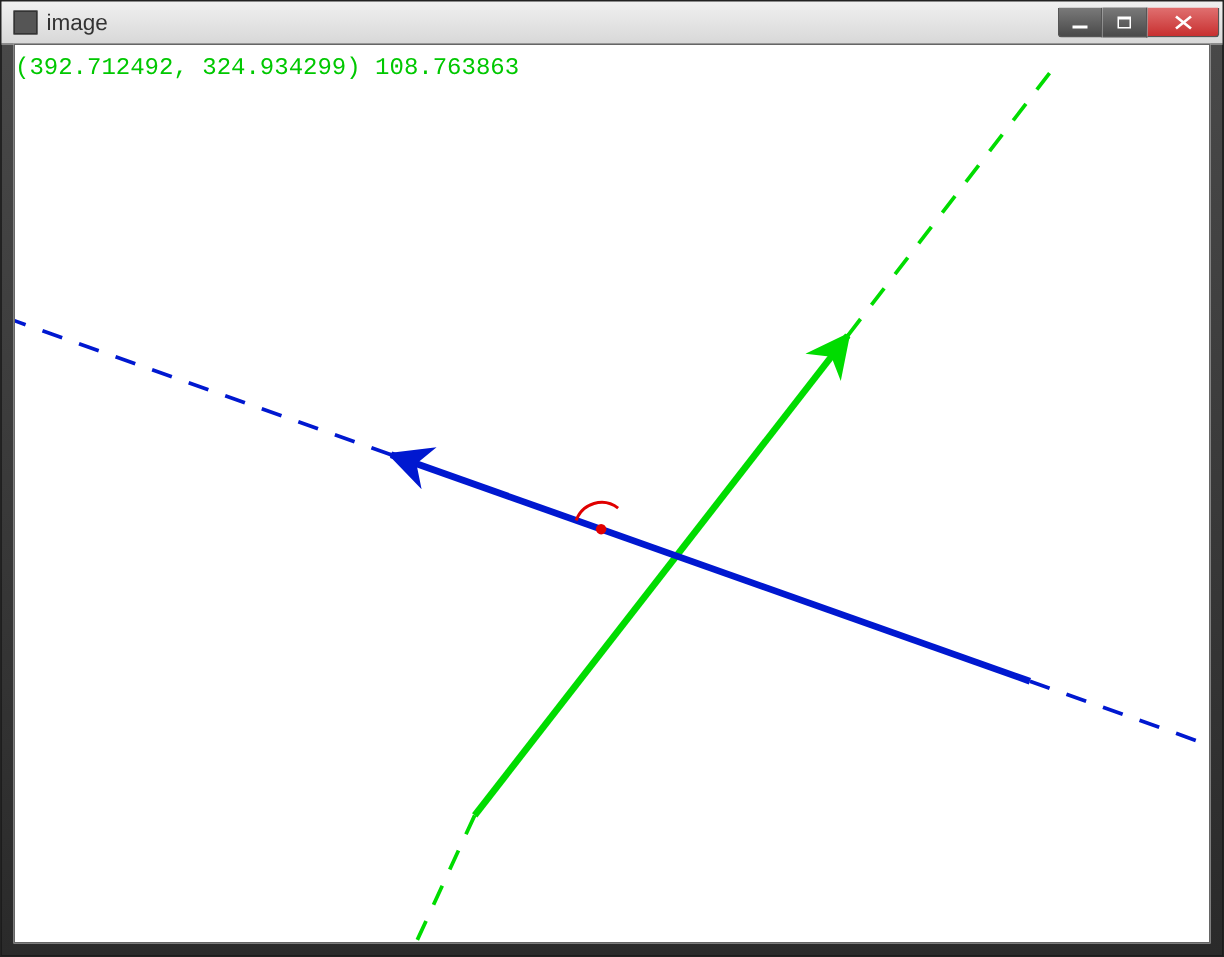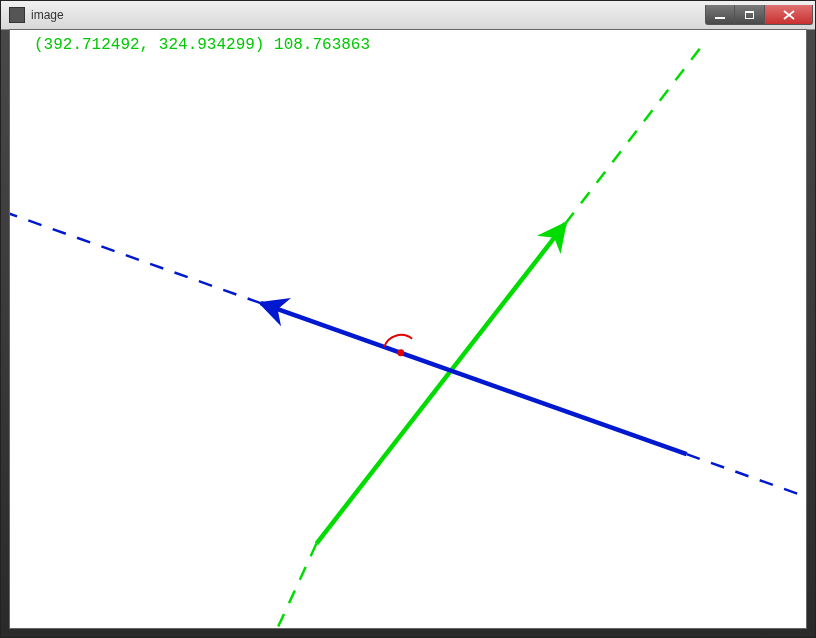--- a/index.html
+++ b/index.html
@@ -30,21 +30,21 @@
   }
   .titlebar .app-icon {
     width: 16px;
     height: 16px;
     margin: 0 6px 0 8px;
     background: #555;
     border: 1px solid #333;
     box-sizing: border-box;
   }
   .titlebar .title {
-    font-size: 12px;
+    font-size: 15px;
     color: #333;
     flex: 1;
     user-select: none;
   }
   .win-controls {
     display: flex;
     height: 20px;
     margin-right: 2px;
   }
   .win-btn {
@@ -94,21 +94,21 @@
   .client-wrap {
     position:absolute;
     left:8px; right:8px; bottom:8px; top:28px;
     background:#fff;
     border:1px solid #666;
     box-sizing:border-box;
     overflow:hidden;
   }
   .overlay-text {
     position:absolute;
-    left:24px;
+    left:0;
     top:6px;
     font-family: "Courier New", monospace;
     font-size:16px;
     color:#00c800;
     white-space:pre;
     user-select:none;
   }
   svg.canvas {
     position:absolute;
     left:0; top:0;

